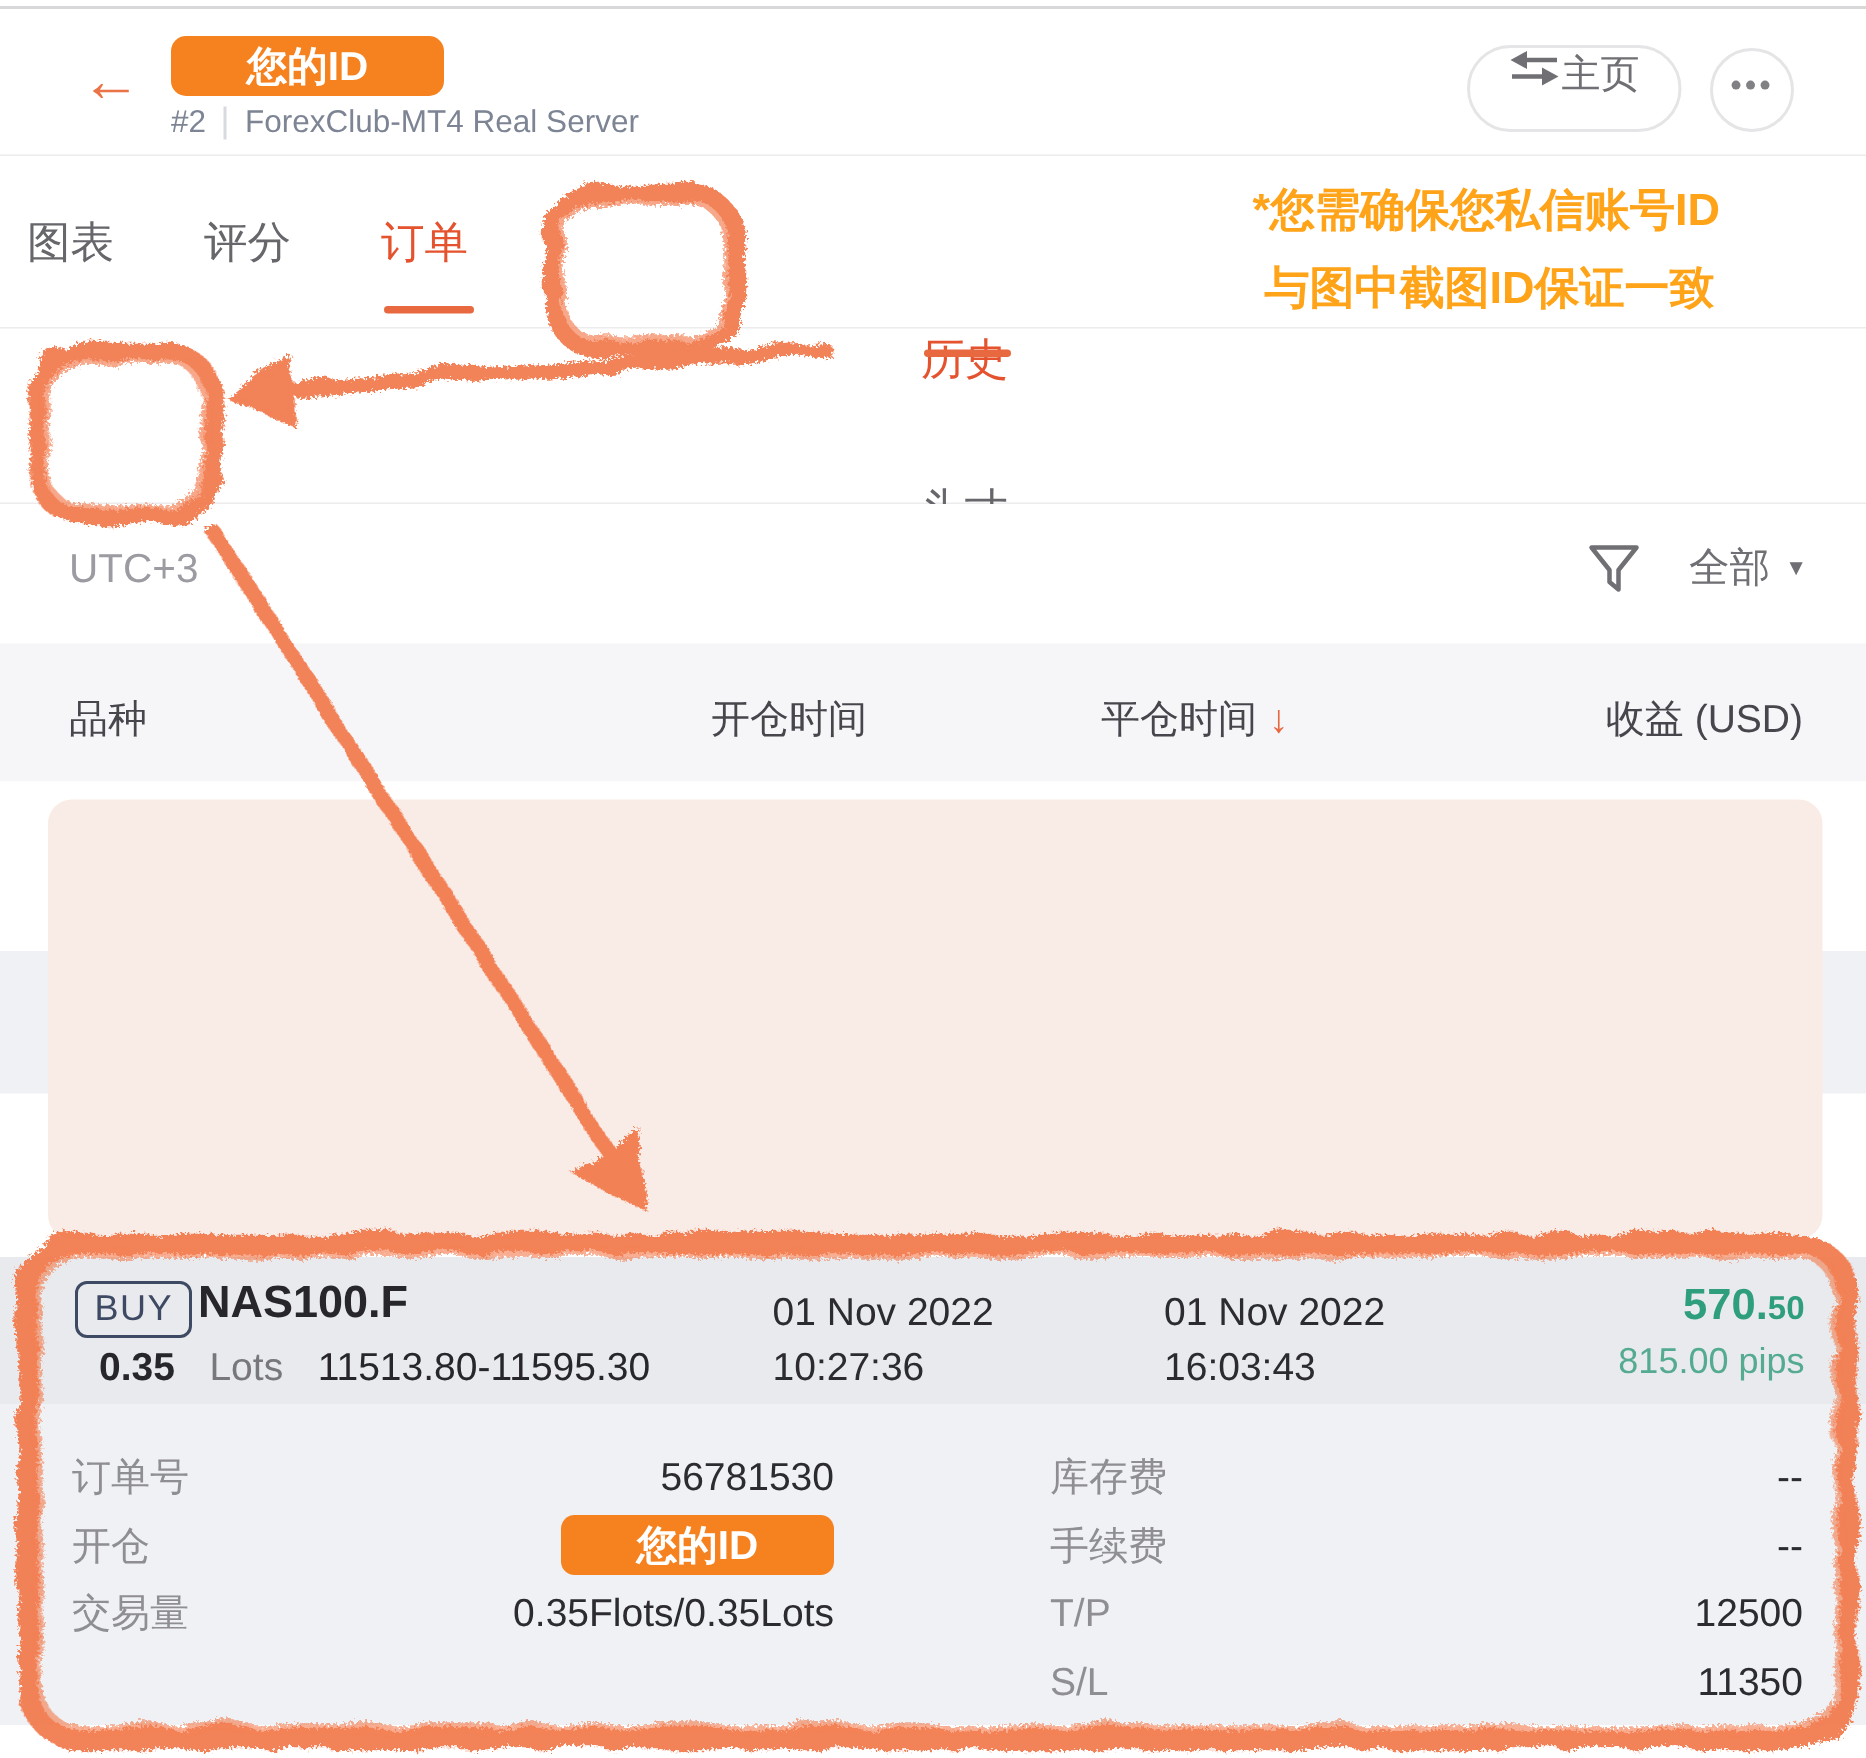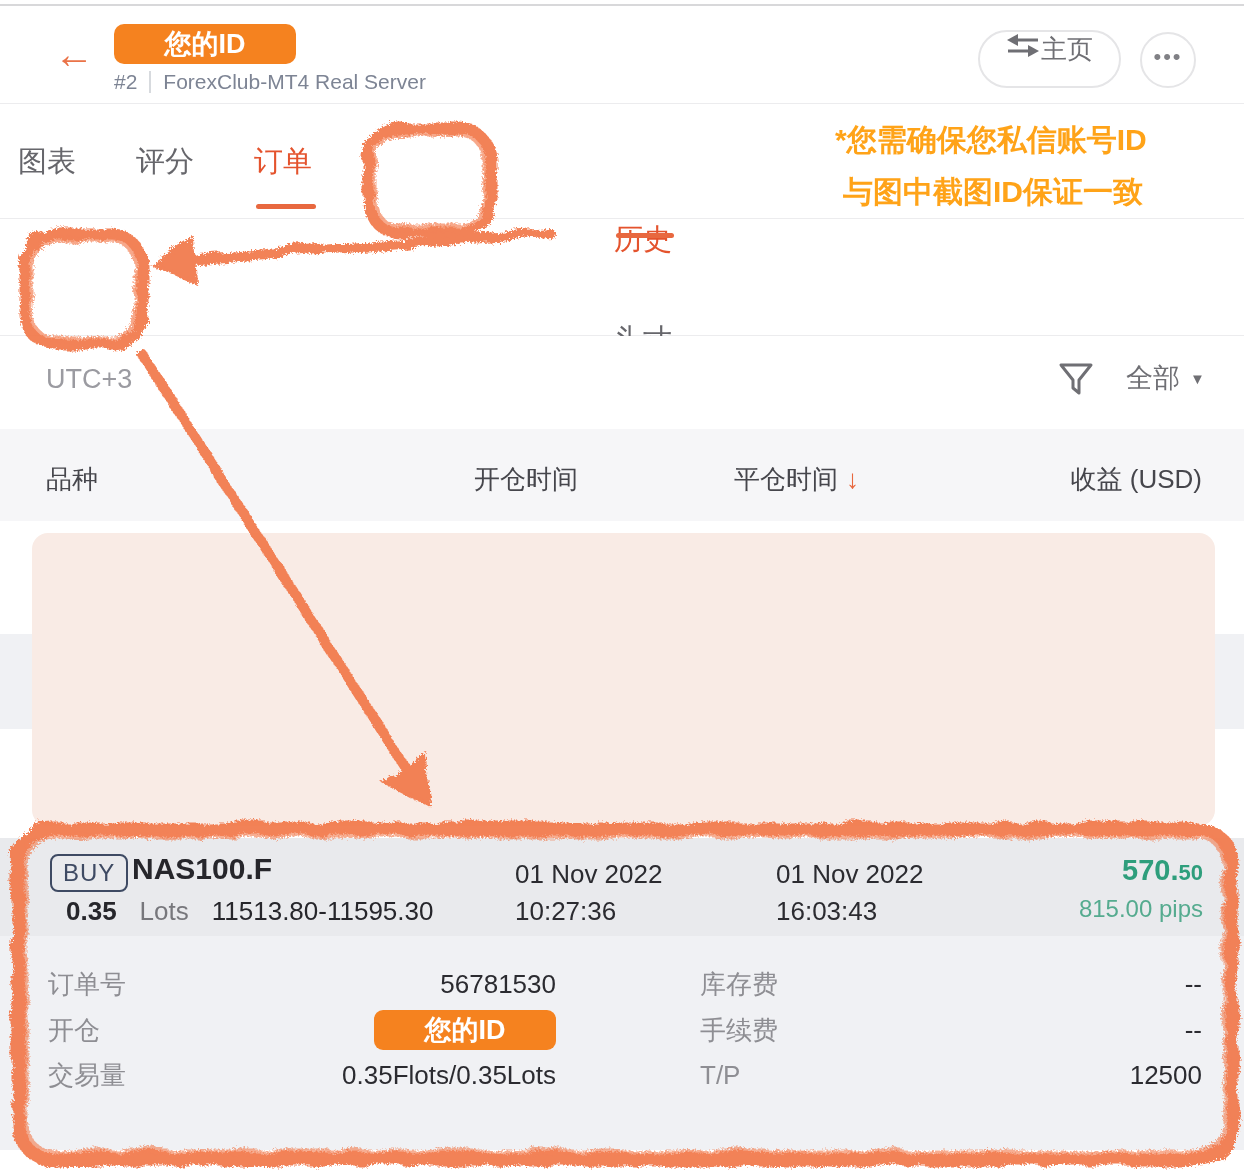--- a/index.html
+++ b/index.html
@@ -232,20 +232,24 @@
         <span class="dvalue">--</span>
       </div>
       <div class="drow">
         <span class="dlabel">手续费</span>
         <span class="dvalue">--</span>
       </div>
       <div class="drow">
         <span class="dlabel">T/P</span>
         <span class="dvalue">12500</span>
       </div>
+      <div class="drow">
+        <span class="dlabel">S/L</span>
+        <span class="dvalue">11350</span>
+      </div>
     </div>
   </div>
 
   <svg class="overlay" viewBox="0 0 1244 1172">
     <defs>
       <filter id="crayon" x="-10%" y="-10%" width="120%" height="120%">
         <feTurbulence type="turbulence" baseFrequency="0.022 0.03" numOctaves="2" seed="7" result="t1"></feTurbulence>
         <feDisplacementMap in="SourceGraphic" in2="t1" scale="9" result="d1"></feDisplacementMap>
         <feTurbulence type="fractalNoise" baseFrequency="0.55" numOctaves="2" seed="3" result="t2"></feTurbulence>
         <feDisplacementMap in="d1" in2="t2" scale="6"></feDisplacementMap>

